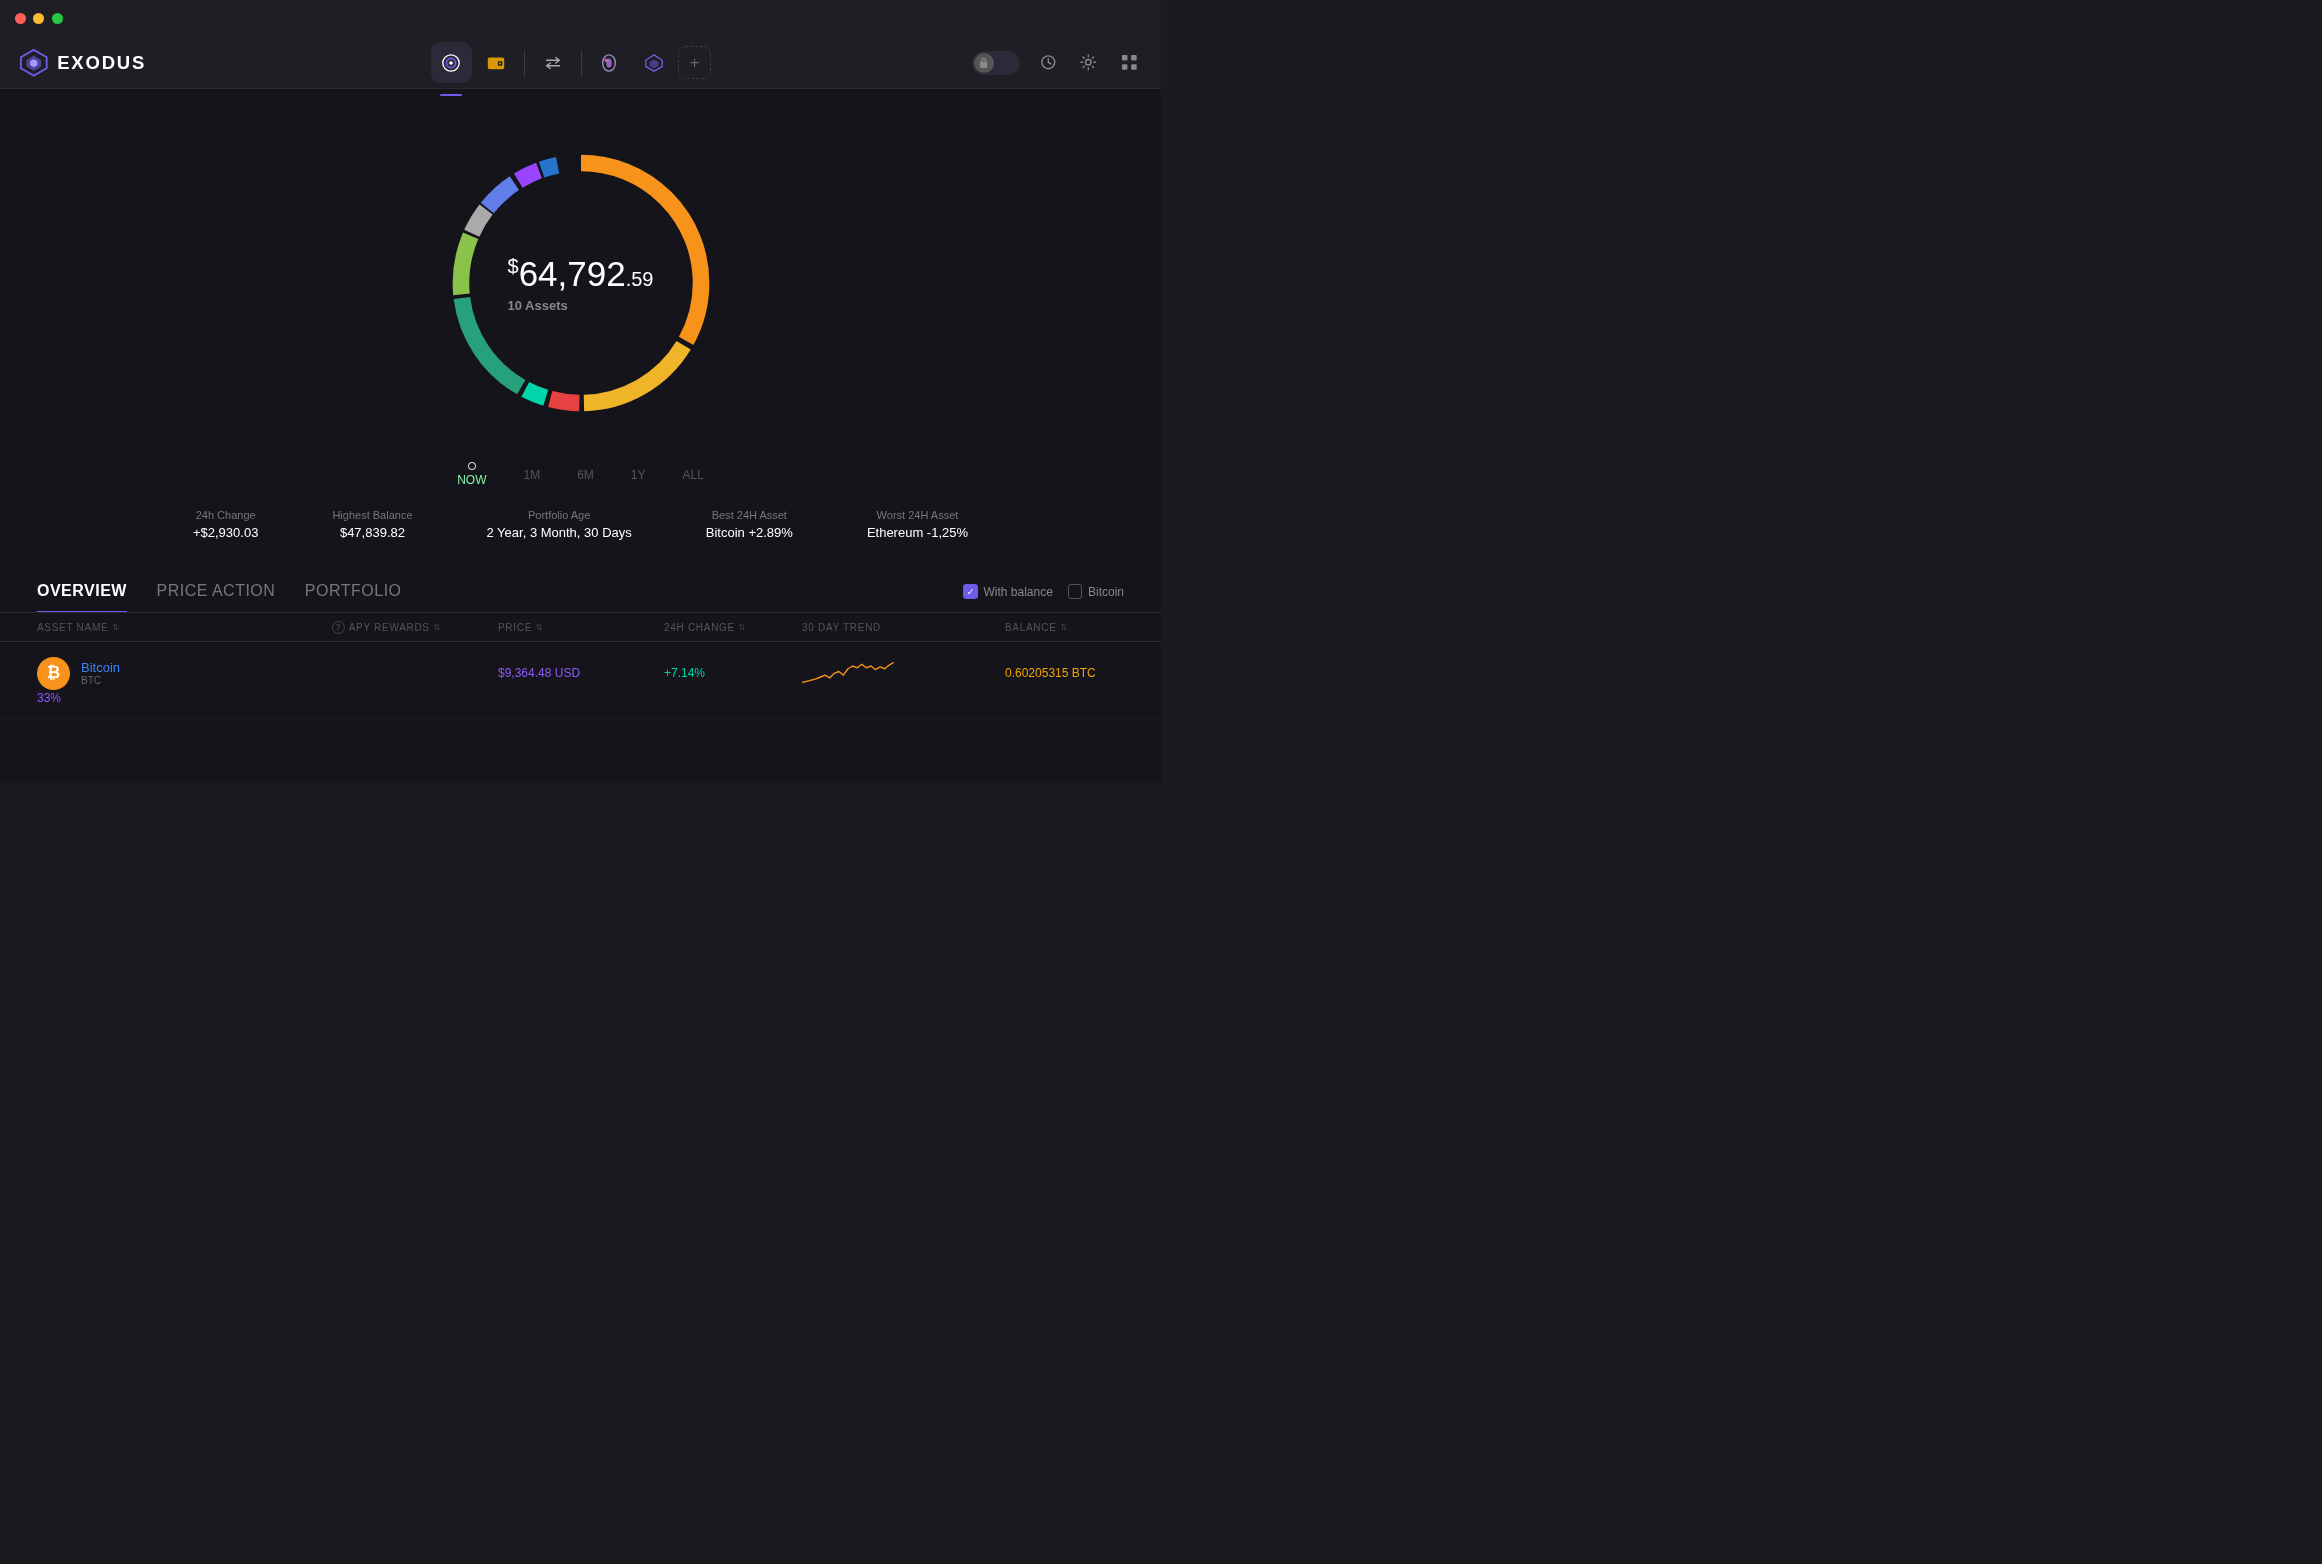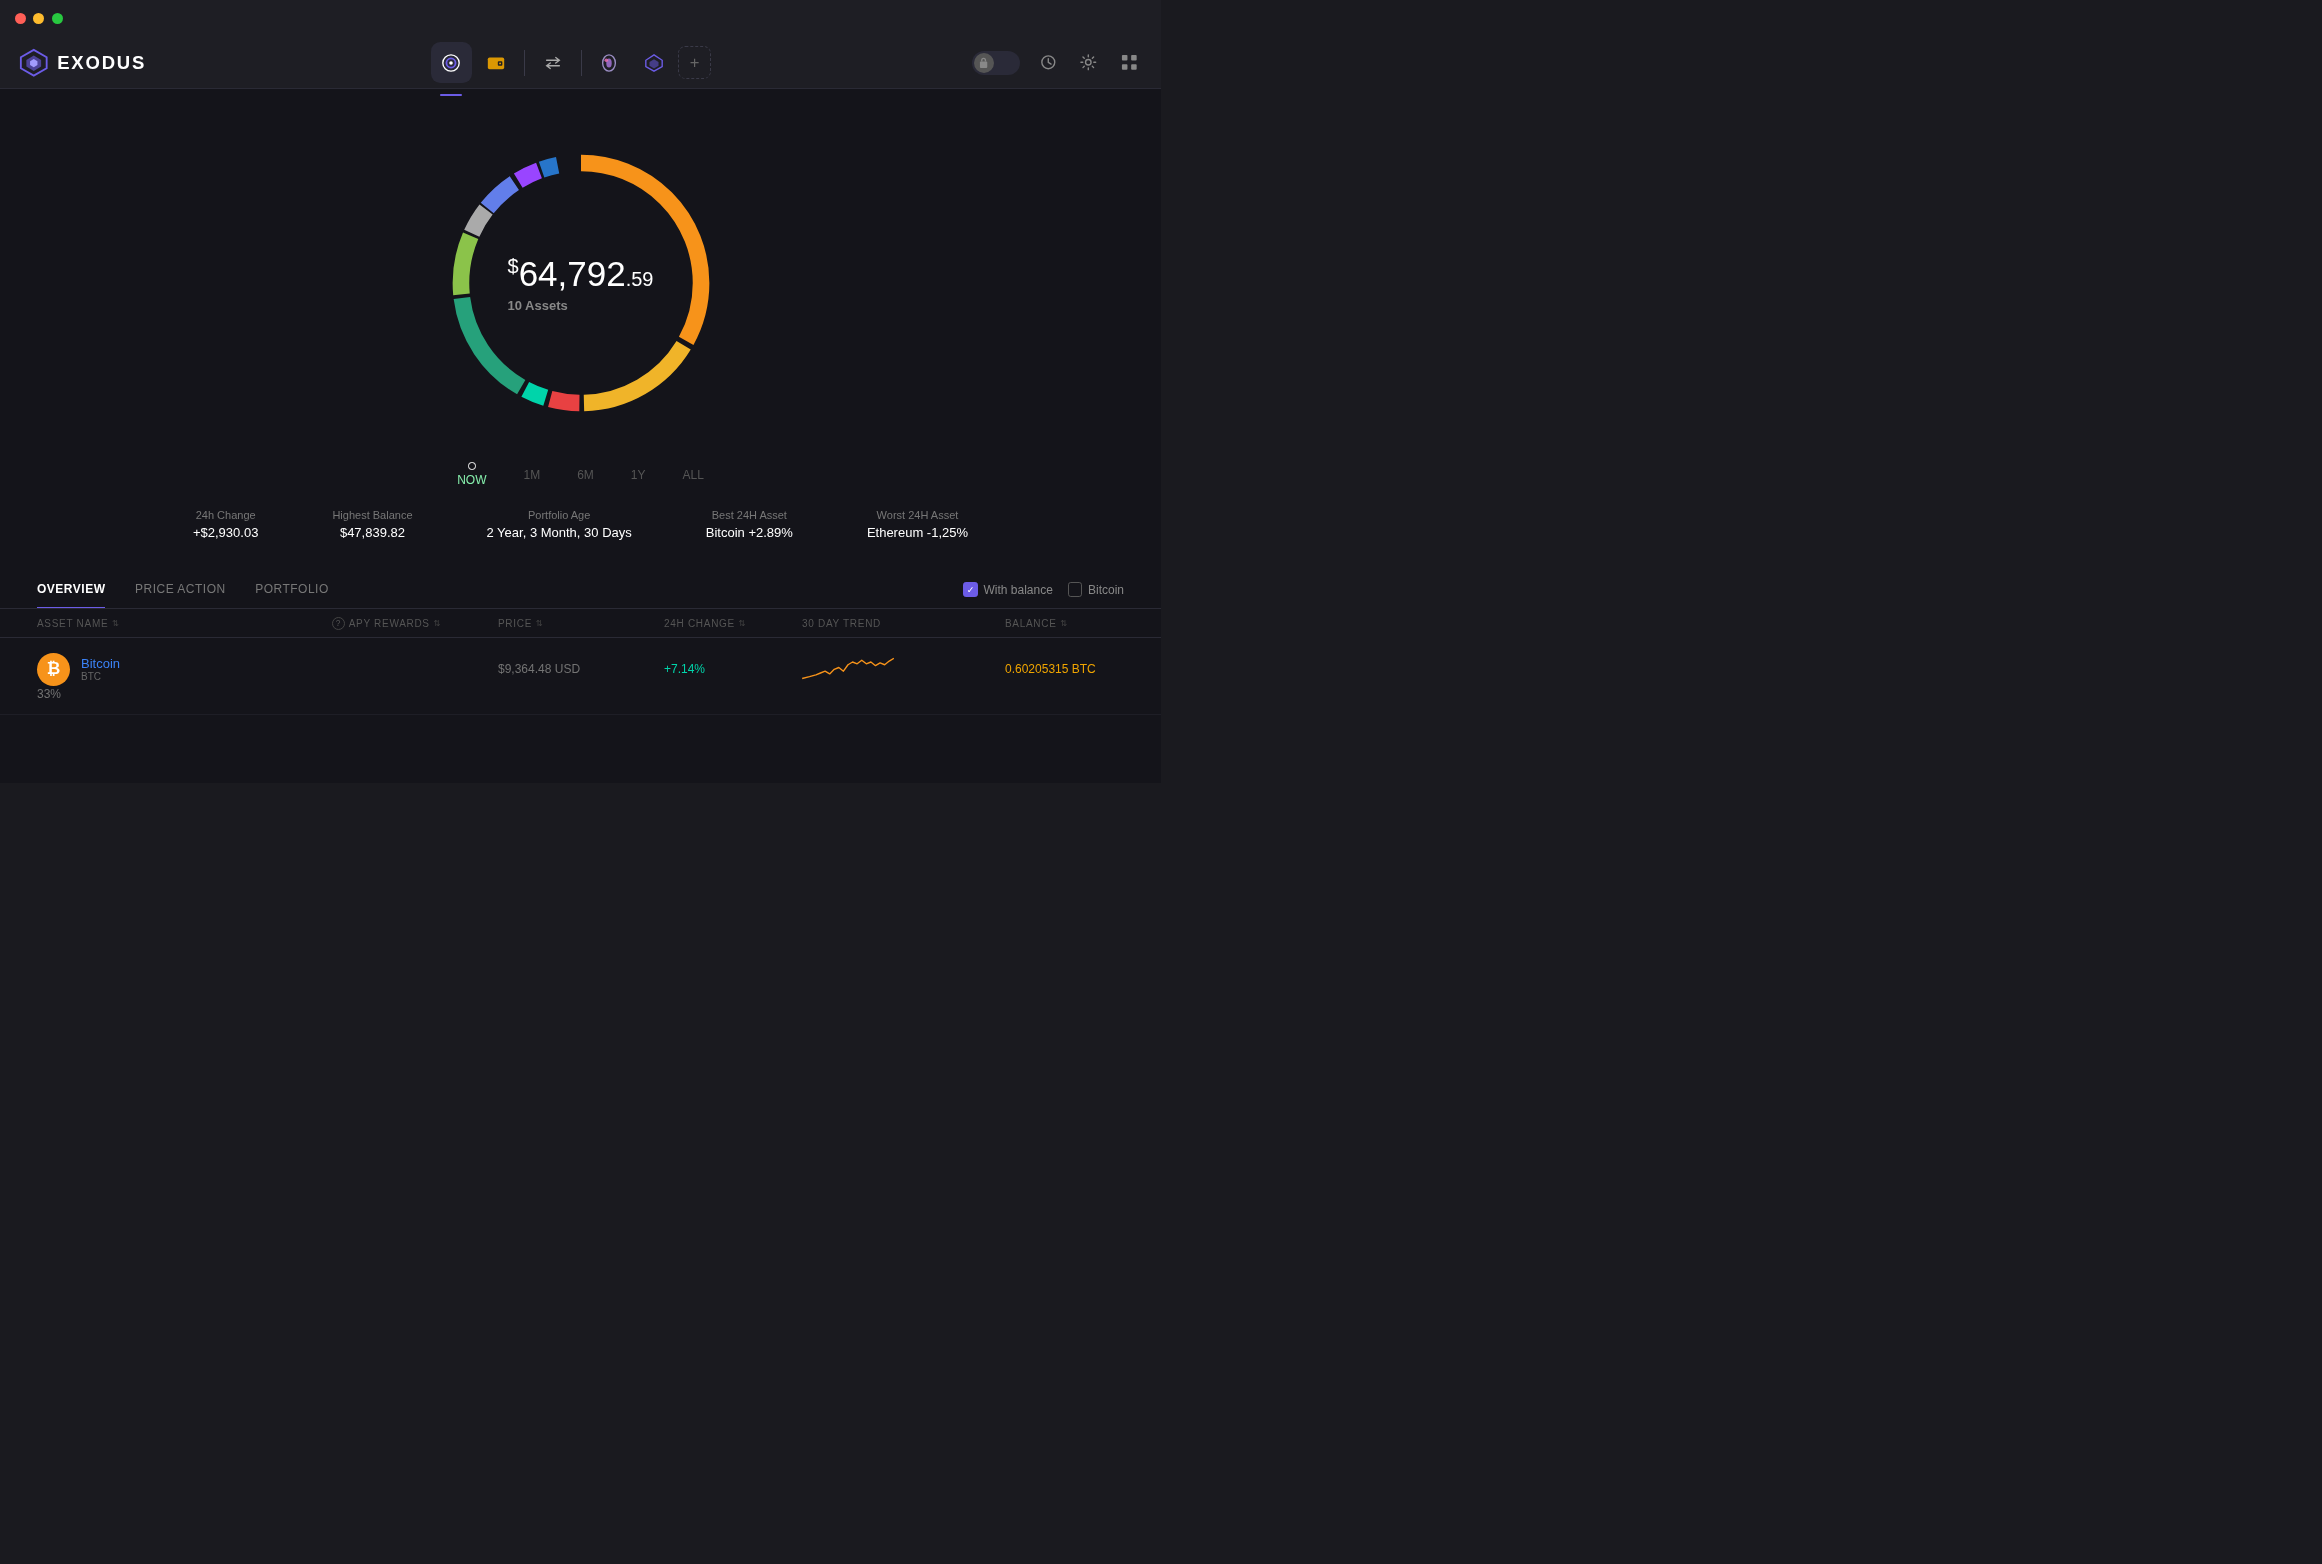--- a/index.html
+++ b/index.html
@@ -245,21 +245,21 @@
 
     
     .tabs-bar {
       display: flex;
       align-items: center;
       padding: 0 37px;
       border-bottom: 0.9px solid #2a2a35;
       gap: 29.5px;
     }
     .tab-item {
-      font-size: 12px;
+      font-size: 16px;
       color: #777;
       padding: 11px 0;
       cursor: pointer;
       border-bottom: 1.8px solid transparent;
       letter-spacing: 0.5px;
     }
     .tab-item.active {
       color: #fff;
       font-weight: 600;
       border-bottom: 1.8px solid #6c5ce7;
@@ -352,21 +352,21 @@
       font-size: 13px;
       font-weight: 400;
       color: #3b82f6;
     }
     .asset-symbol {
       font-size: 10px;
       color: #666;
     }
     .cell-value {
       font-size: 12px;
-      color: #737373;
+      color: #8b5cf6;
     }
     .cell-positive {
       font-size: 12px;
       color: #00d4aa;
       font-weight: 500;
     }
     .cell-highlight {
       font-size: 12px;
       color: #f0a500;
       font-weight: 500;

